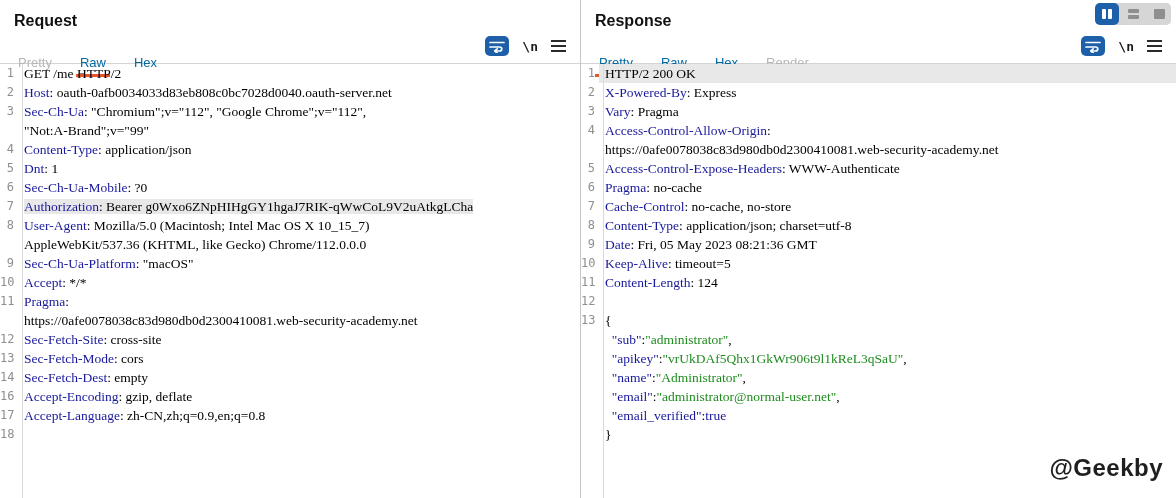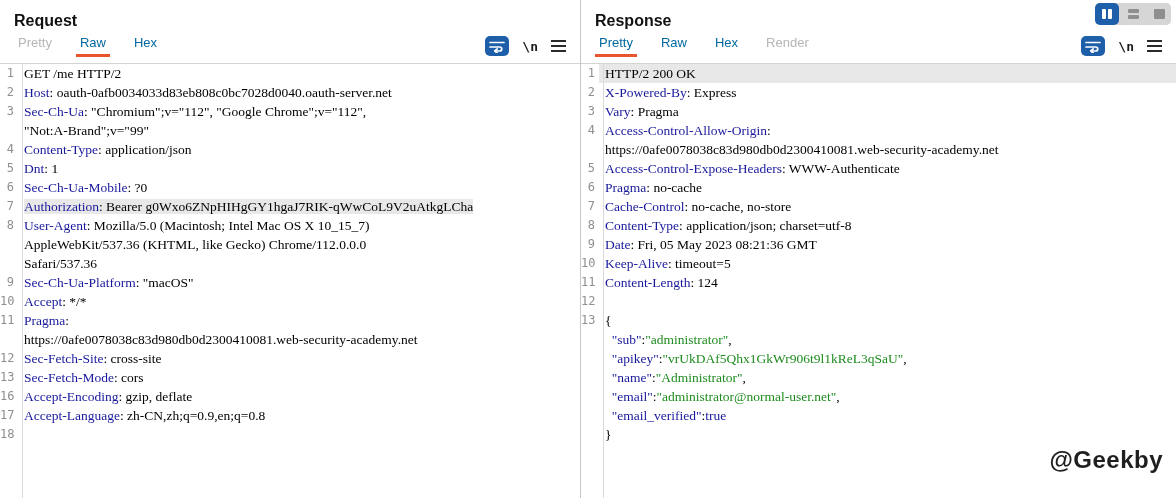--- a/index.html
+++ b/index.html
@@ -6,21 +6,21 @@
   html,body { width:1176px; height:498px; background:#ffffff; overflow:hidden;
               font-family:"Liberation Sans", sans-serif; }
   .wrap { display:flex; width:1176px; height:498px; }
   .panel { position:relative; background:#fff; height:498px; overflow:hidden; }
   .panel.left { width:580px; }
   .divider { width:1px; background:#c6c6c6; height:498px; }
   .panel.right { flex:1; }
 
   .panel-header { position:relative; height:64px; border-bottom:1px solid #d4d4d4; background:#fff; }
   .panel-title { font-size:16px; font-weight:bold; color:#111; padding:12px 0 0 14px; }
-  .tabs { display:flex; align-items:flex-end; padding-left:14px; height:27px; }
+  .tabs { display:flex; align-items:flex-end; padding-left:14px; height:27px;margin-top:20px; }
   .tab { font-size:13px; color:#0369a1; padding:3px 4px 7px 4px; margin-right:20px; cursor:default; }
   .tab.active { box-shadow: inset 0 -3px 0 #e8552d; }
   .tab.disabled { color:#b6b6b6; }
 
   .header-icons { position:absolute; right:14px; bottom:7px; display:flex; align-items:center; gap:13px; }
   .wrap-btn { width:24px; height:20px; background:#1d5fa8; border-radius:5px;
               display:flex; align-items:center; justify-content:center; }
   .nl-label { font-family:"DejaVu Sans Mono", monospace; font-size:13px; font-weight:bold; color:#1a1a1a; }
   .burger { display:flex; flex-direction:column; gap:3px; width:15px; }
   .burger i { display:block; height:2px; background:#2a2a2a; }
@@ -40,21 +40,21 @@
   .row { display:flex; height:19px; line-height:19px; white-space:pre; }
   .ln { width:18px; flex:0 0 18px; text-align:right; padding-right:4px;
         font-family:"DejaVu Sans Mono", monospace; font-size:12px; color:#8f8f8f; }
   .ct { flex:1; padding-left:6px; font-family:Liberation Serif, serif;
         font-size:13.5px; color:#000; overflow:hidden; }
   .row.hl-full .ct { background:#e8e8e8; }
   .hl-text { background:#e8e8e8; }
   .c-b { color:#18189c;text-align:center; }
   .c-g { color:#1e8c1e; }
 
-  .watermark { position:absolute; right:13px; bottom:24px; font-size:24px; font-weight:bold;
+  .watermark { position:absolute; right:13px; bottom:16px; font-size:24px; font-weight:bold;
                color:#1f1f1f; letter-spacing:0.5px;margin-top:31px; }
 </style>
 </head>
 <body>
 
 <div class="wrap">
 
   <div class="panel left">
     <div class="panel-header">
       <div class="panel-title">Request</div>
@@ -85,27 +85,27 @@
           <div class="row"><span class="ln">1</span><span class="ct"><span>GET /me HTTP/2</span></span></div>
           <div class="row"><span class="ln">2</span><span class="ct"><span class="c-b">Host</span><span>: oauth-0afb0034033d83eb808c0bc7028d0040.oauth-server.net</span></span></div>
           <div class="row"><span class="ln">3</span><span class="ct"><span class="c-b">Sec-Ch-Ua</span><span>: "Chromium";v="112", "Google Chrome";v="112",</span></span></div>
           <div class="row"><span class="ln"></span><span class="ct"><span>"Not:A-Brand";v="99"</span></span></div>
           <div class="row"><span class="ln">4</span><span class="ct"><span class="c-b">Content-Type</span><span>: application/json</span></span></div>
           <div class="row"><span class="ln">5</span><span class="ct"><span class="c-b">Dnt</span><span>: 1</span></span></div>
           <div class="row"><span class="ln">6</span><span class="ct"><span class="c-b">Sec-Ch-Ua-Mobile</span><span>: ?0</span></span></div>
           <div class="row"><span class="ln">7</span><span class="ct"><span class="hl-text"><span class="c-b">Authorization</span><span>: Bearer g0Wxo6ZNpHIHgGY1hgaJ7RIK-qWwCoL9V2uAtkgLCha</span></span></span></div>
           <div class="row"><span class="ln">8</span><span class="ct"><span class="c-b">User-Agent</span><span>: Mozilla/5.0 (Macintosh; Intel Mac OS X 10_15_7)</span></span></div>
           <div class="row"><span class="ln"></span><span class="ct"><span>AppleWebKit/537.36 (KHTML, like Gecko) Chrome/112.0.0.0</span></span></div>
-          <div class="row"><span class="ln"></span><span class="ct"><span>Safari/537.36</span></span></div>
           <div class="row"><span class="ln">9</span><span class="ct"><span class="c-b">Sec-Ch-Ua-Platform</span><span>: "macOS"</span></span></div>
           <div class="row"><span class="ln">10</span><span class="ct"><span class="c-b">Accept</span><span>: */*</span></span></div>
           <div class="row"><span class="ln">11</span><span class="ct"><span class="c-b">Pragma</span><span>:</span></span></div>
           <div class="row"><span class="ln"></span><span class="ct"><span>https://0afe0078038c83d980db0d2300410081.web-security-academy.net</span></span></div>
           <div class="row"><span class="ln">12</span><span class="ct"><span class="c-b">Sec-Fetch-Site</span><span>: cross-site</span></span></div>
           <div class="row"><span class="ln">13</span><span class="ct"><span class="c-b">Sec-Fetch-Mode</span><span>: cors</span></span></div>
+          <div class="row"><span class="ln">14</span><span class="ct"><span class="c-b">Sec-Fetch-Dest</span><span>: empty</span></span></div>
           <div class="row"><span class="ln">16</span><span class="ct"><span class="c-b">Accept-Encoding</span><span>: gzip, deflate</span></span></div>
           <div class="row"><span class="ln">17</span><span class="ct"><span class="c-b">Accept-Language</span><span>: zh-CN,zh;q=0.9,en;q=0.8</span></span></div>
           <div class="row"><span class="ln">18</span><span class="ct"></span></div>
         </div>
     </div>
   </div>
 
   <div class="divider"></div>
 
   <div class="panel right">

